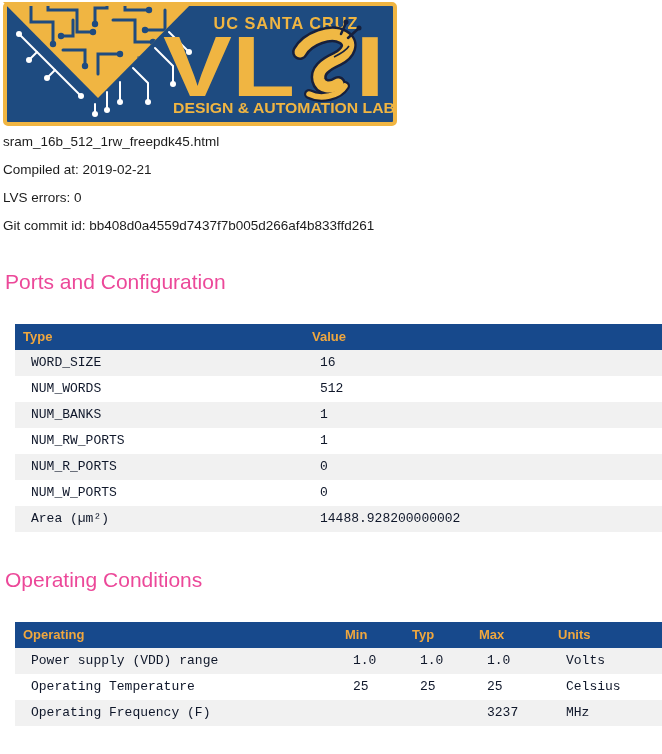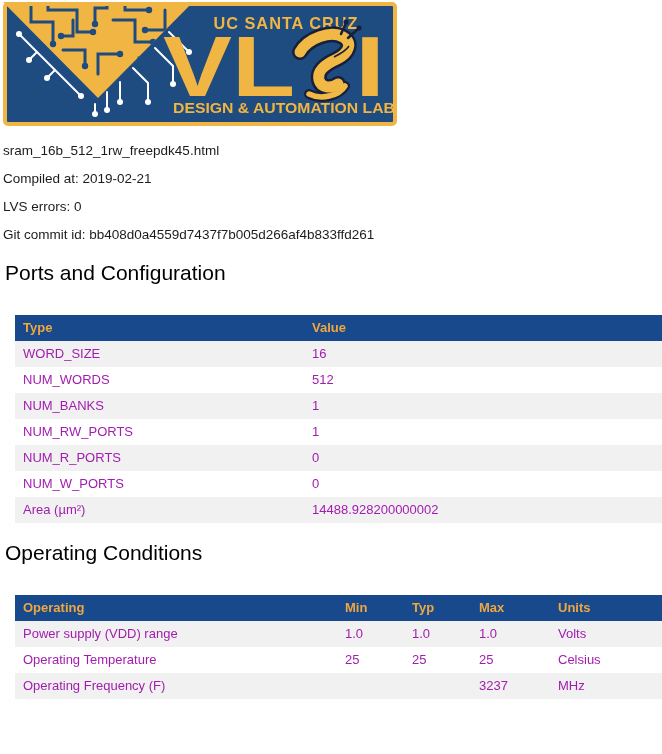--- a/index.html
+++ b/index.html
@@ -9,39 +9,39 @@
     color:#1c1c1c;
   }
   .page{padding:2px 6px 0 3px;}
 
   
   .logo-svg{display:block;margin:0;}
   .gold-text{fill:#f0b542;font-family:"Liberation Sans",sans-serif;font-weight:bold;}
 
   
   .info{font-size:13.5px;line-height:15.5px;margin:12.5px 0;color:#1c1c1c;}
-  .info.first{margin-top:17px;}
+  .info.first{margin-top:8px;}
 
   
   h2.section-title{
-    font-size:21px;font-weight:400;color:#000000;
-    margin:18px 0 30px 2px;letter-spacing:0;
+    font-size:21px;font-weight:400;color:#ec4899;
+    margin:36px 0 30px 2px;letter-spacing:0;
   }
 
   
   table.data-table{
     border-collapse:collapse;width:651px;table-layout:fixed;
     font-size:13px;margin:12px;
   }
   table.data-table th{
     background:#17498c;color:#f0a73e;text-align:left;
     font-weight:bold;padding:6px 8px;font-size:13px;line-height:14px;
   }
   table.data-table td{
-    padding:6px 8px;line-height:14px;color:#a21caf;
+    padding:6px 16px;line-height:14px;color:#0f172a;font-family:Liberation Mono, monospace;
   }
   table.data-table tbody tr:nth-child(odd){background:#f1f1f1;}
   table.data-table tbody tr:nth-child(even){background:#ffffff;}
 </style>
 </head>
 <body>
 
 <div class="page">
 
   <svg class="logo-svg" width="394" height="124" viewBox="0 0 394 124">

